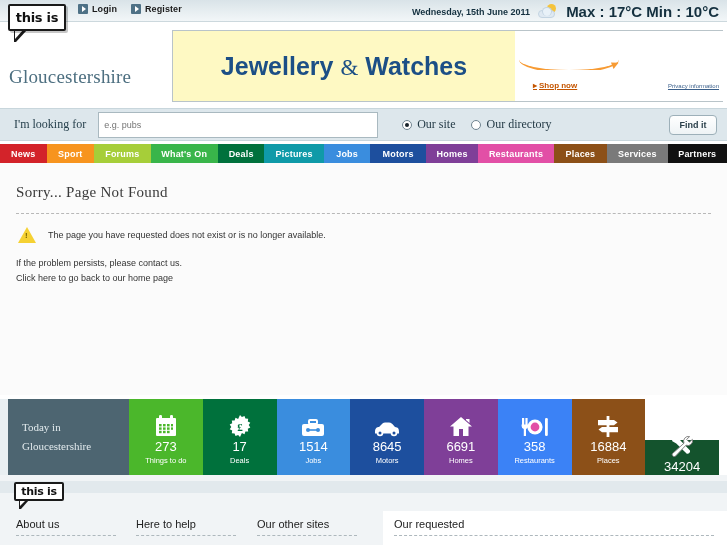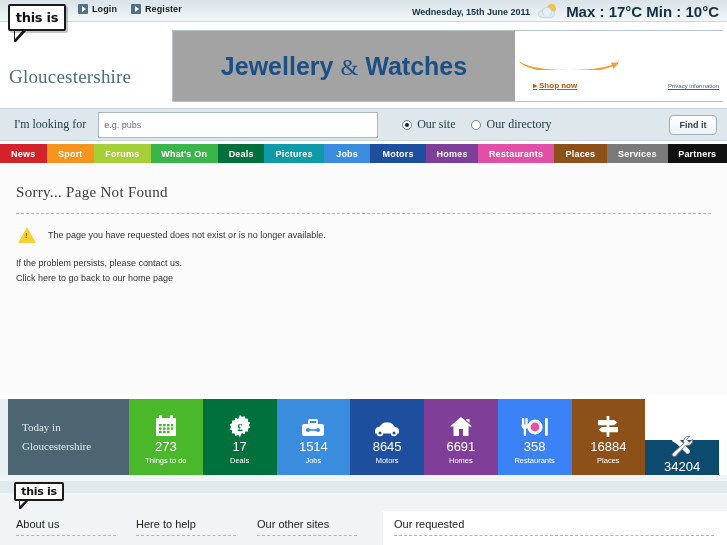--- a/index.html
+++ b/index.html
@@ -49,21 +49,21 @@
   .brand-area { position: absolute; left: 0; top: 22px; width: 170px; height: 84px; background: #fff; }
   .brand-name {
     position: absolute; left: 9px; top: 44px; font-size: 19px; color: #4d6f80;
     font-family: "Liberation Serif", serif; letter-spacing: .2px;
   }
 
   
   .ad-wrap { position: absolute; left: 172px; top: 30px; width: 551px; height: 72px; border: 1px solid #b9c4c9; background: #fff; }
   .ad-left {
     position: absolute; left: 0; top: 0; width: 342px; height: 70px;
-    background: #a3a3a3; display: flex; align-items: center; justify-content: center;
+    background: #fef9c3; display: flex; align-items: center; justify-content: center;
   }
   .ad-left-text { font-size: 25px; font-weight: bold; color: #1c4f86; font-family: "Liberation Sans", sans-serif; }
   .ad-left-text .amp { font-weight: normal; font-family: "Liberation Serif", serif; font-size: 23px; }
   .ad-right { position: absolute; left: 342px; top: 0; width: 208px; height: 70px; background: #fff; }
   .amz-logo { position: absolute; left: 20px; top: 6px; }
   .amz-word { font-size: 24px; font-weight: bold; color: #111; letter-spacing: -1px; font-family: "Liberation Sans", sans-serif; }
   .amz-suffix { font-size: 19px; font-weight: normal; color: #111; letter-spacing: -.5px;}
   .amz-smile { position: absolute; left: 4px; top: 27px; width: 100px; height: 12px; overflow: hidden; }
   .amz-smile::after {
     content: ""; position: absolute; left: 0; top: -12px; width: 100px; height: 24px;
@@ -349,21 +349,21 @@
             <div class="stat-icon">
               <svg width="22" height="21" viewBox="0 0 22 21">
                 <rect x="9.6" y="0" width="2.8" height="21" fill="#fff"></rect>
                 <path d="M1 4 h16 l3.5 2.6 -3.5 2.6 h-16 z" fill="#fff"></path>
                 <path d="M21 11 h-16 l-3.5 2.6 3.5 2.6 h16 z" fill="#fff"></path>
               </svg>
             </div>
             <div class="stat-num">16884</div>
             <div class="stat-lbl">Places</div>
           </div>
-          <div class="stat" style="background: #0c4a6e; margin-top: 41px;">
+          <div class="stat" style="background: #14532d; margin-top: 41px;">
             <div class="stat-icon">
               <svg width="24" height="22" viewBox="0 0 24 22">
                 <path d="M3 3 L7 1 L10 5 L20 15.5 a2.6 2.6 0 0 1 -3.2 3.2 L6.3 8.6 L2 6 Z" fill="#fff"></path>
                 <path d="M19.6 1.6 a4.8 4.8 0 0 0 -5.6 6.6 L2.6 18.4 a2 2 0 0 0 2.8 2.8 L16 10.2 a4.8 4.8 0 0 0 6.4 -5.8 L19.4 7.2 16.6 4.4 Z" fill="#fff" stroke="#7a7a7a" stroke-width="0.9"></path>
               </svg>
             </div>
             <div class="stat-num">34204</div>
             <div class="stat-lbl">Services</div>
           </div>
         </div>

